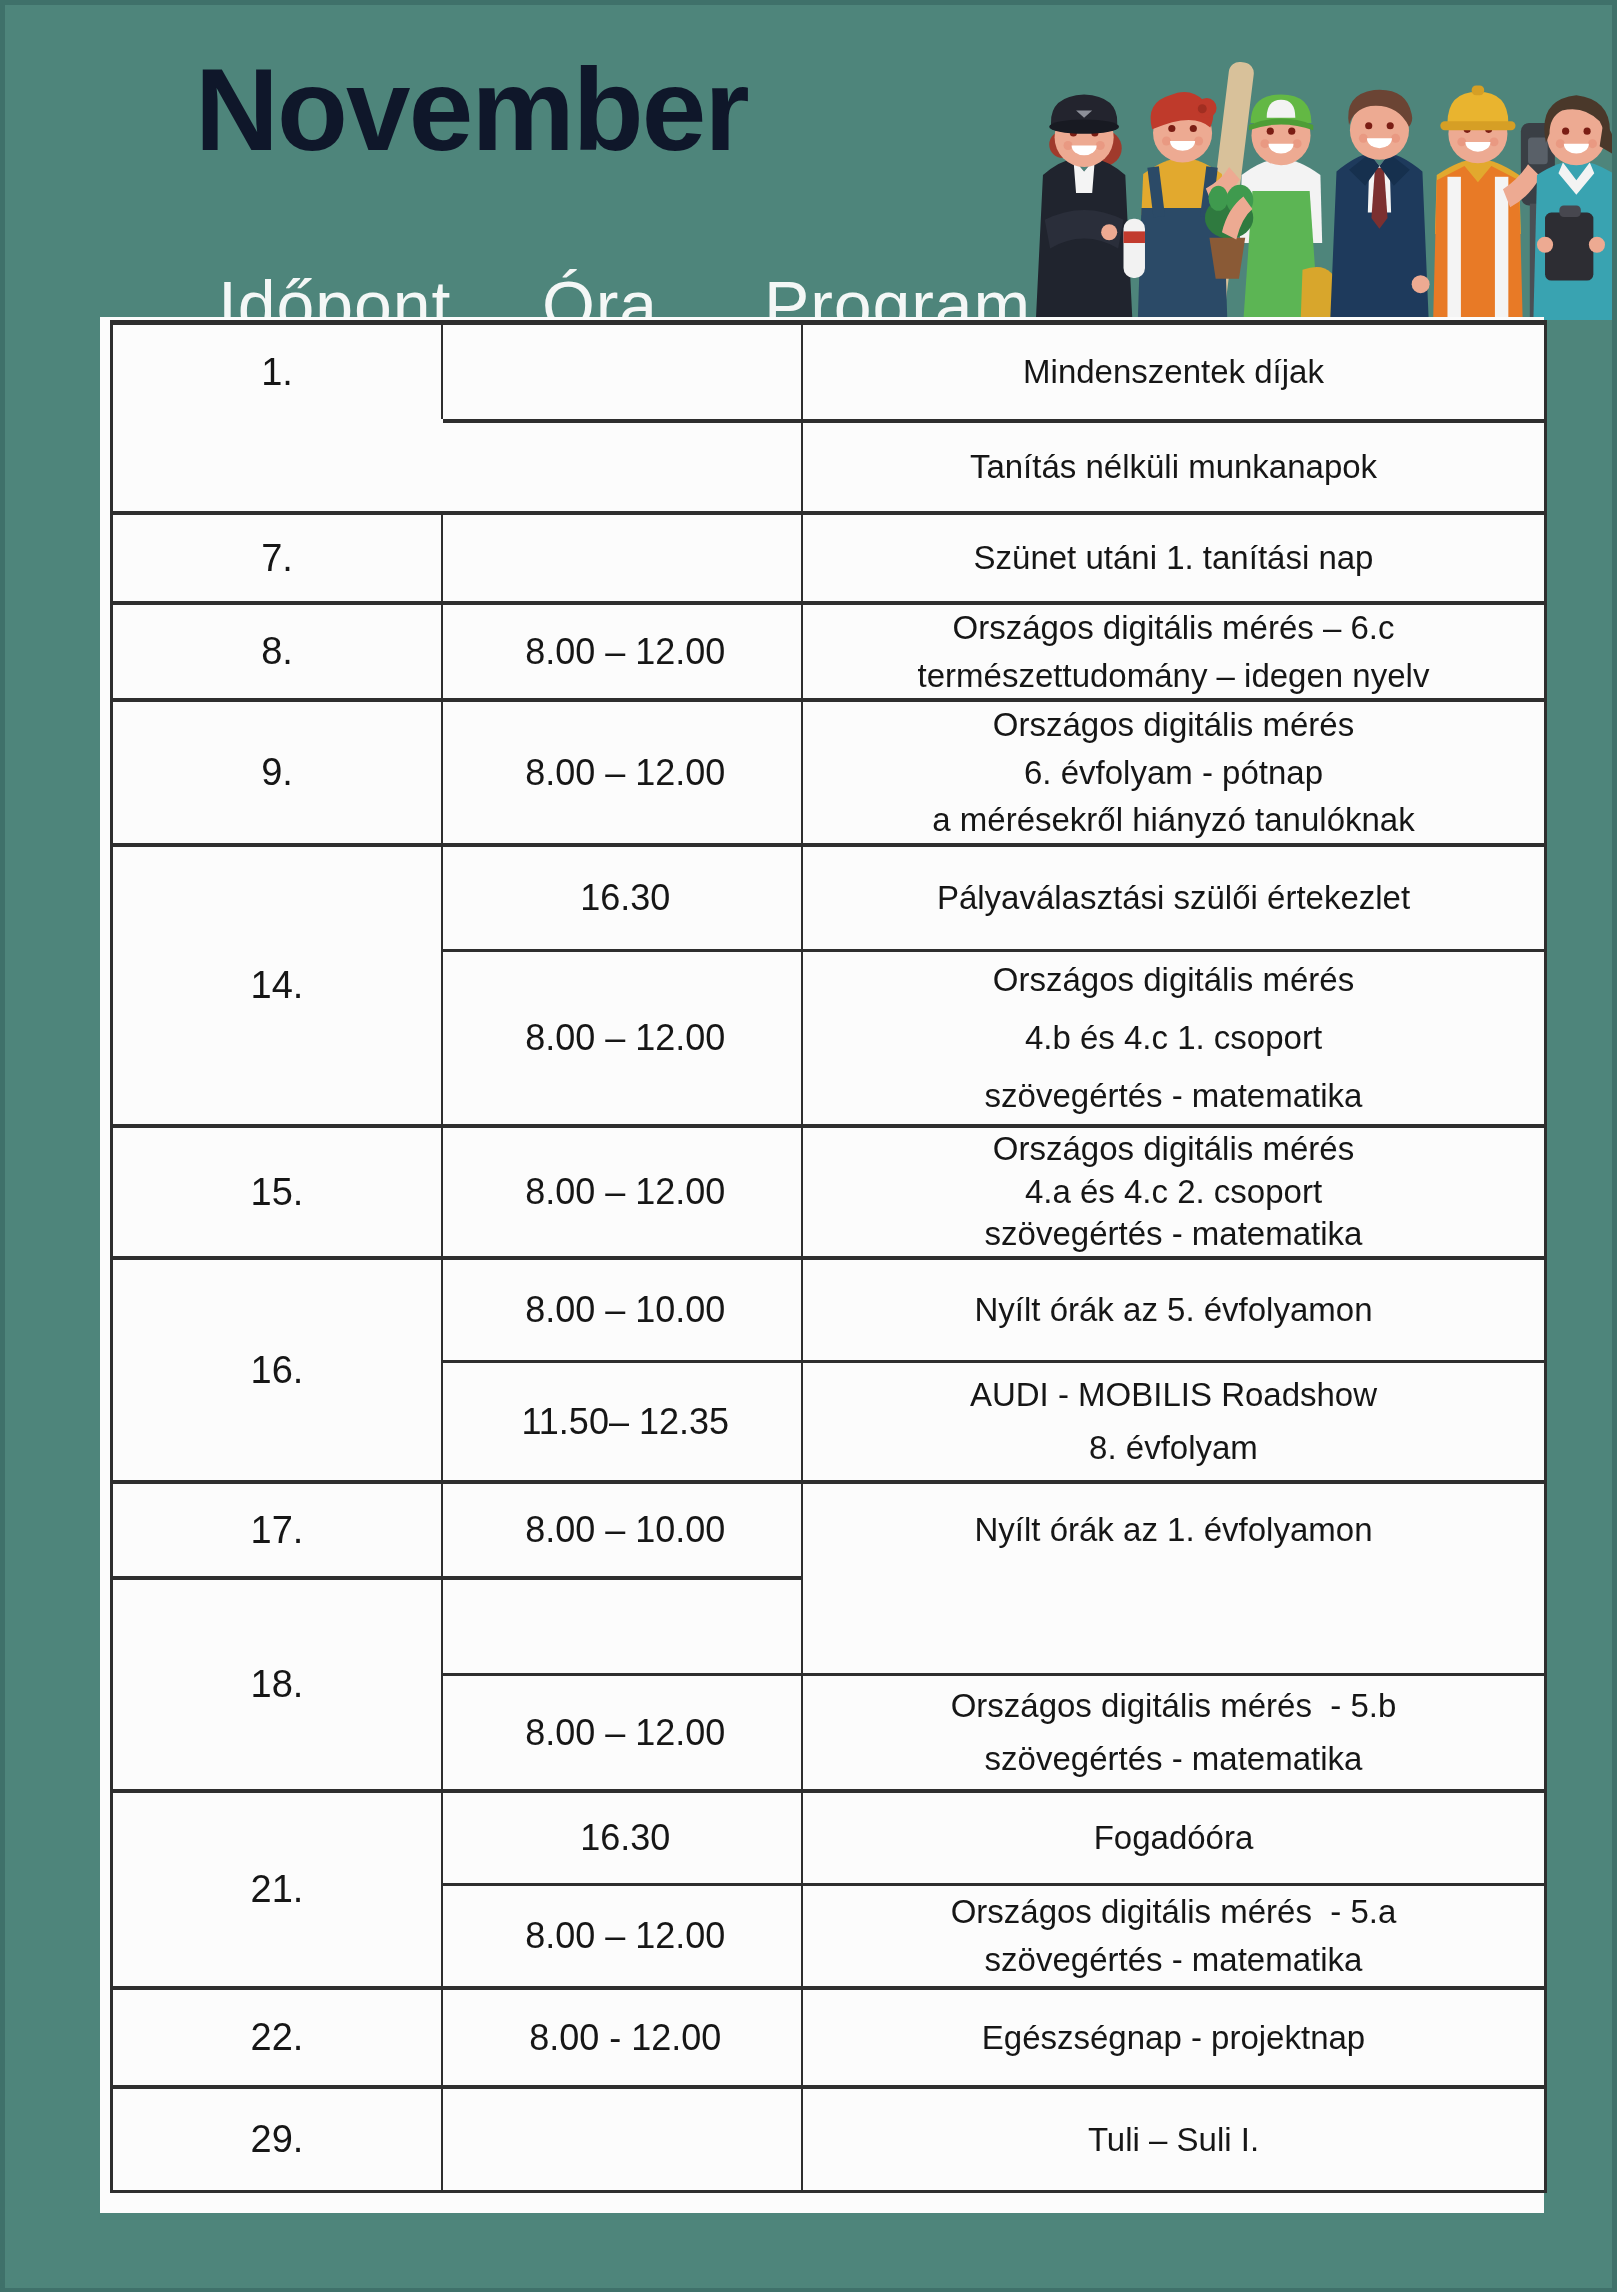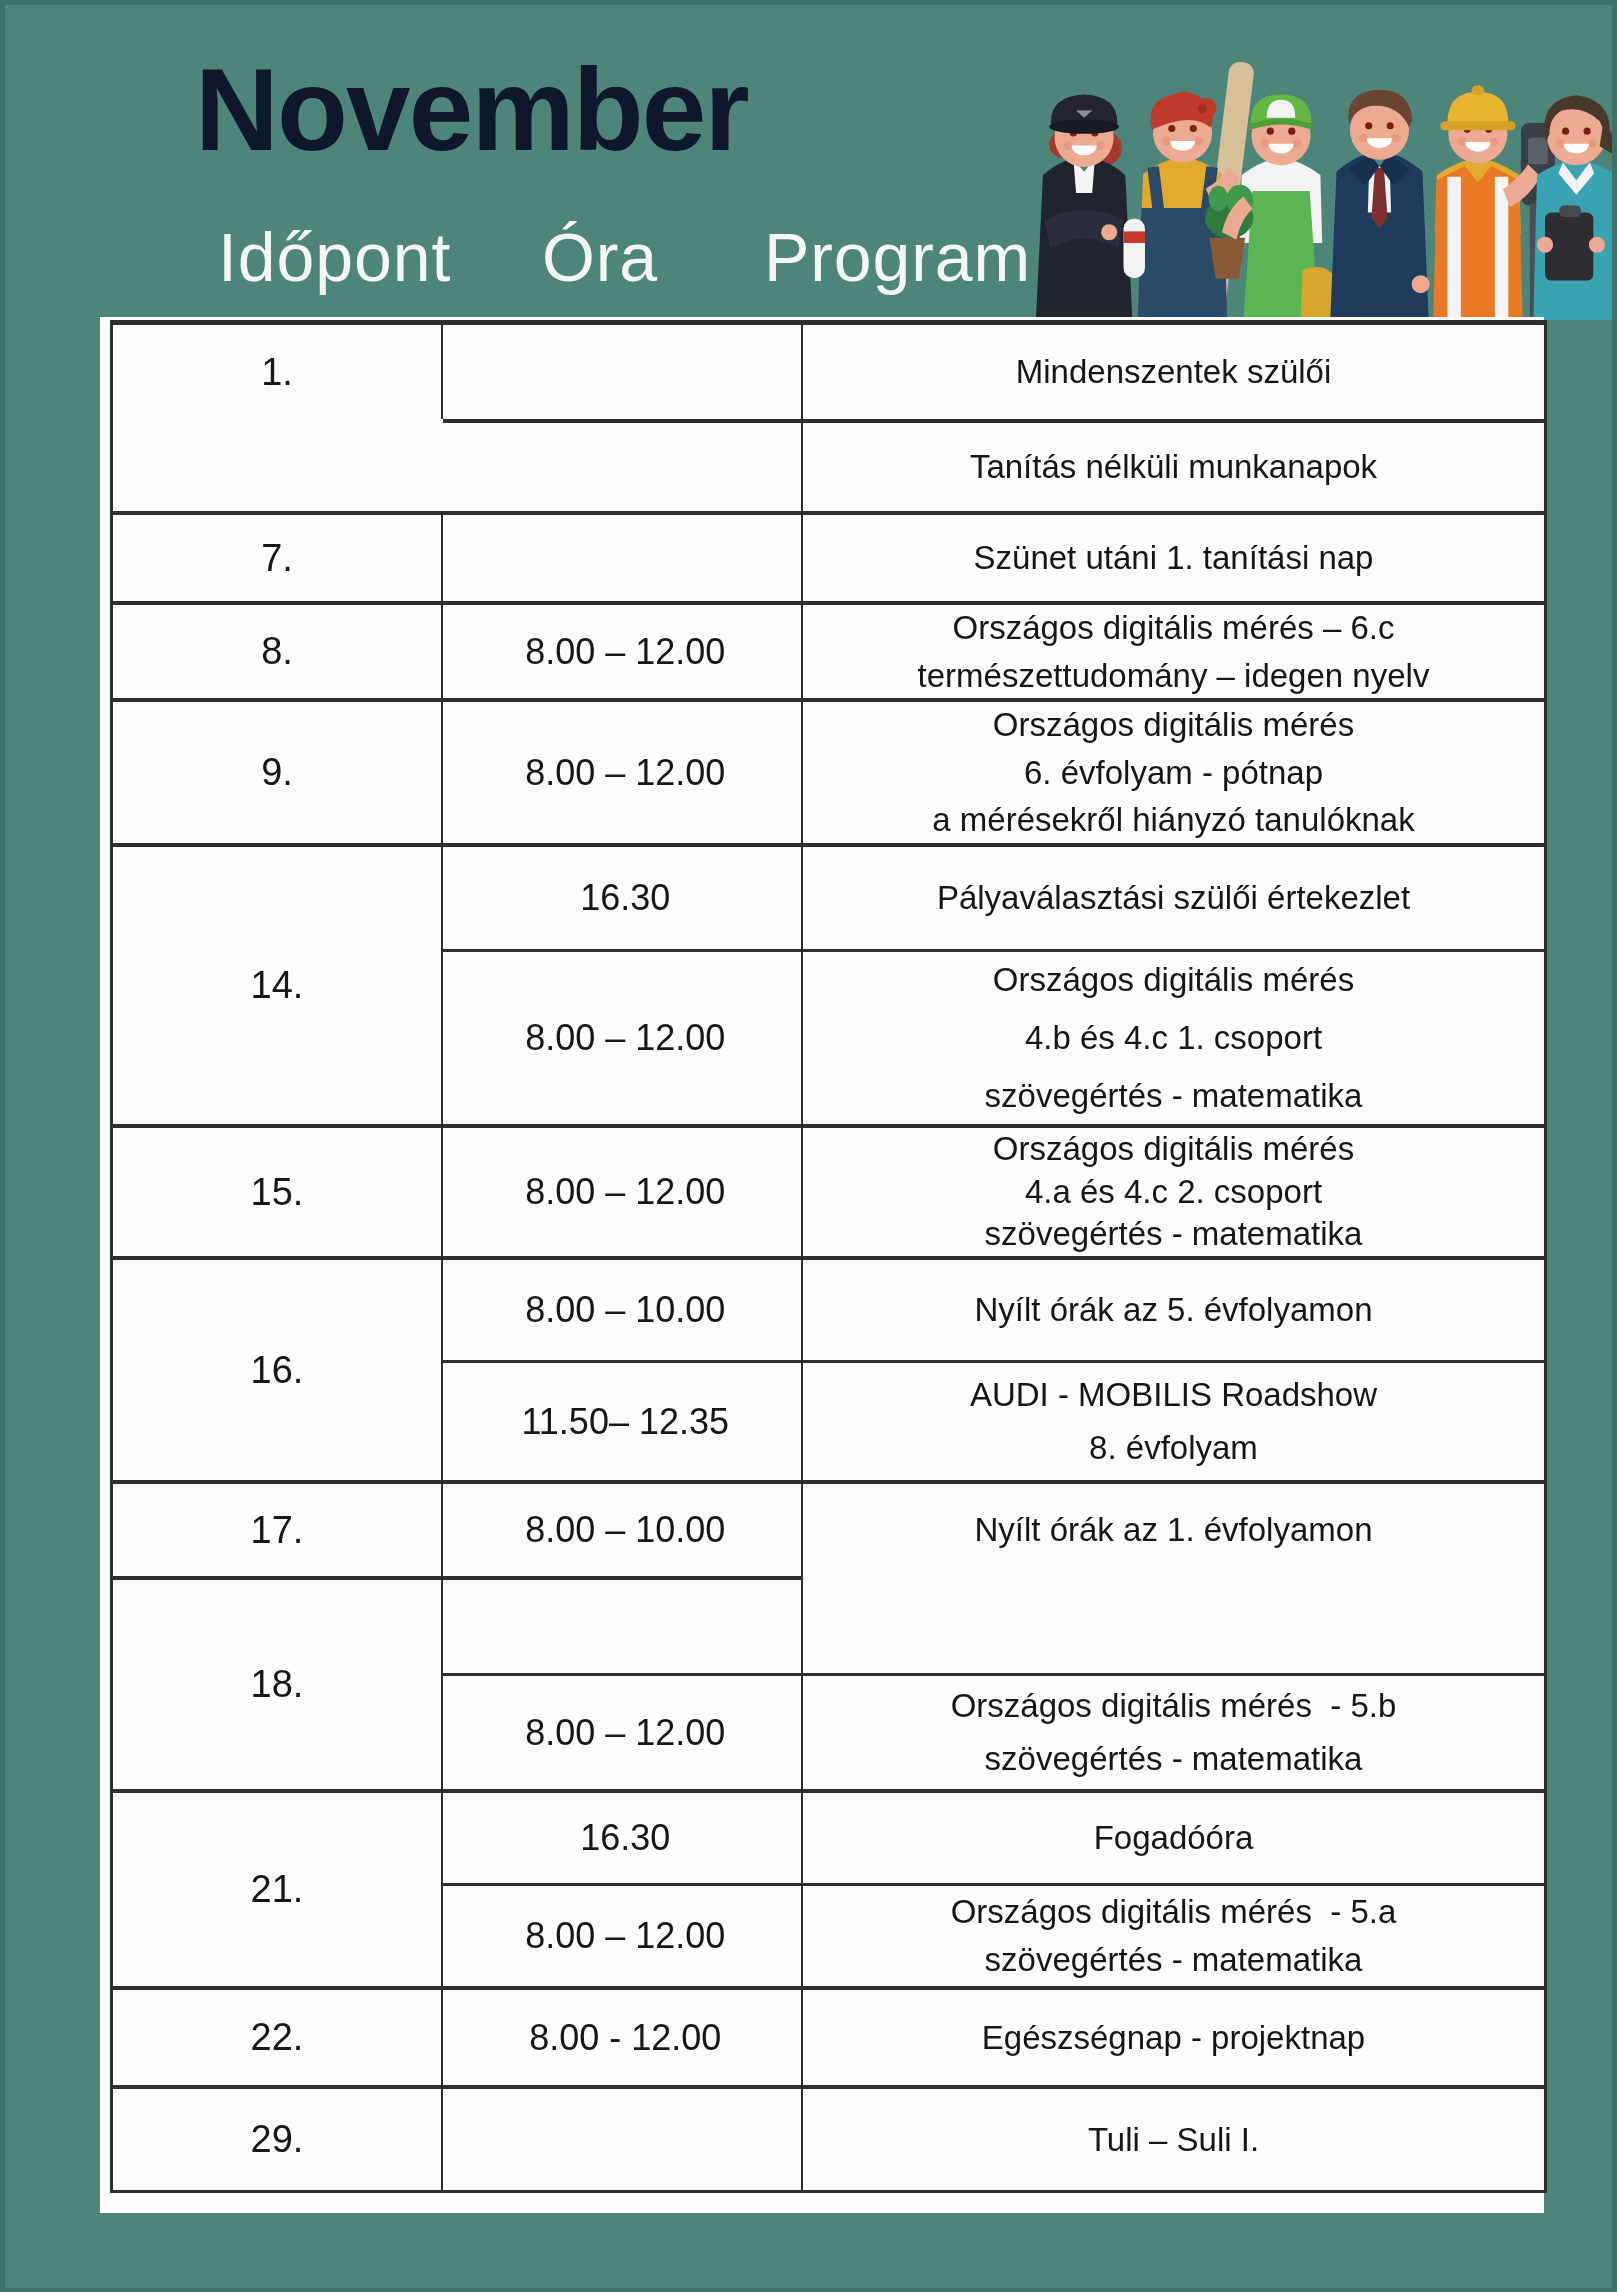--- a/index.html
+++ b/index.html
@@ -20,21 +20,21 @@
     border:5.4px solid var(--teal-edge);
     font-family:"Liberation Sans", sans-serif;
   }
   
   .title{
     position:absolute;left:190px;top:38px;
     font-size:116px;font-weight:700;letter-spacing:-1.8px;
     color:#0f172a;
   }
   .col-headers{position:absolute;left:0;top:213px;width:1617px;height:85px;color:#f4f7f6;}
-  .col-headers span{position:absolute;font-size:68px;font-weight:400;letter-spacing:0.9px;}
+  .col-headers span{position:absolute;font-size:68px;font-weight:400;letter-spacing:0.9px;margin-top:48px;}
   .hdr-idopont{left:213px;}
   .hdr-ora{left:537px;}
   .hdr-program{left:759px;}
   
   .panel{
     position:absolute;left:95px;top:312px;width:1444px;height:1896px;
     background:var(--paper);
   }
   .schedule{
     position:absolute;left:105px;top:315px;
@@ -198,21 +198,21 @@
       <path d="M 30 -14 Q 46 -2 40 20 L 26 12 Z" fill="#4a382a"></path>
     </g>
   </svg>
 
   <div class="panel"></div>
 
   <div class="schedule">
 
     <div class="cell date r1 c1 rtop">1.</div>
     <div class="cell time r1 c2 rtop"></div>
-    <div class="cell prog r1 c3 rtop">Mindenszentek szülői</div>
+    <div class="cell prog r1 c3 rtop">Mindenszentek díjak</div>
 
     <div class="cell time r2 c2"></div>
     <div class="cell prog r2 c3">Tanítás nélküli munkanapok</div>
 
     <div class="cell date r3 c1">7.</div>
     <div class="cell time r3 c2"></div>
     <div class="cell prog r3 c3">Szünet utáni 1. tanítási nap</div>
 
     <div class="cell date r4 c1">8.</div>
     <div class="cell time r4 c2">8.00 – 12.00</div>

